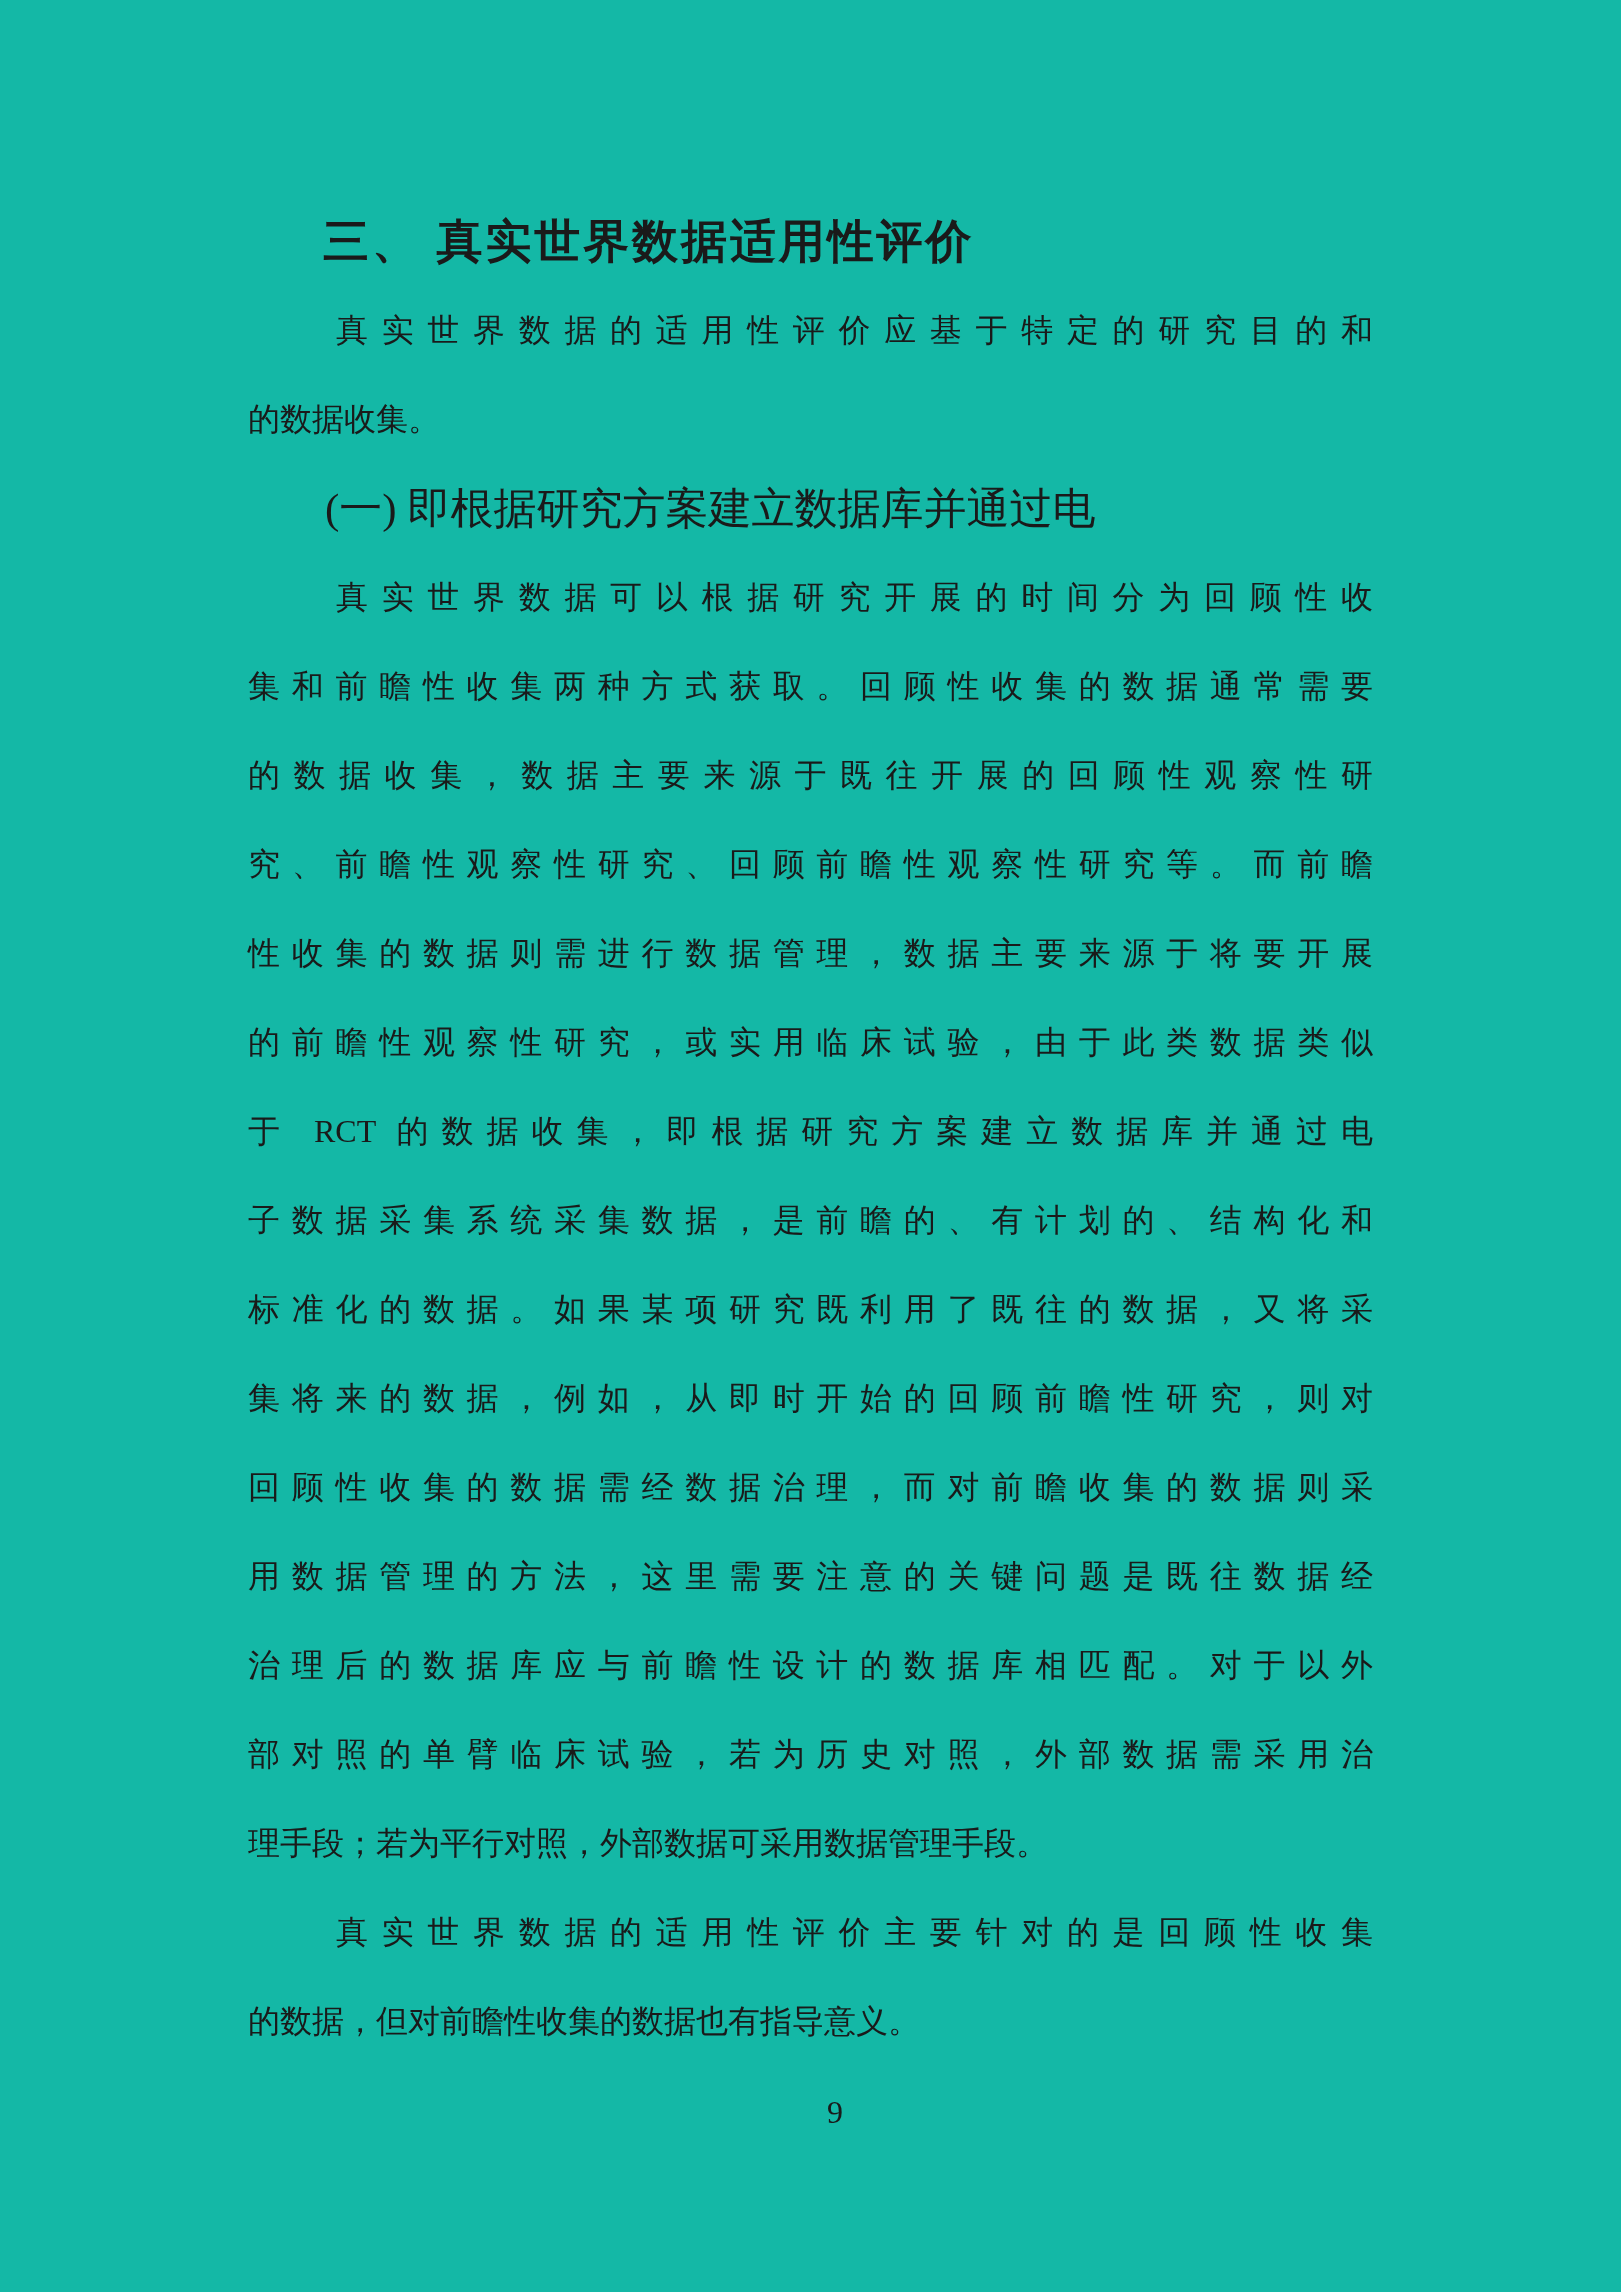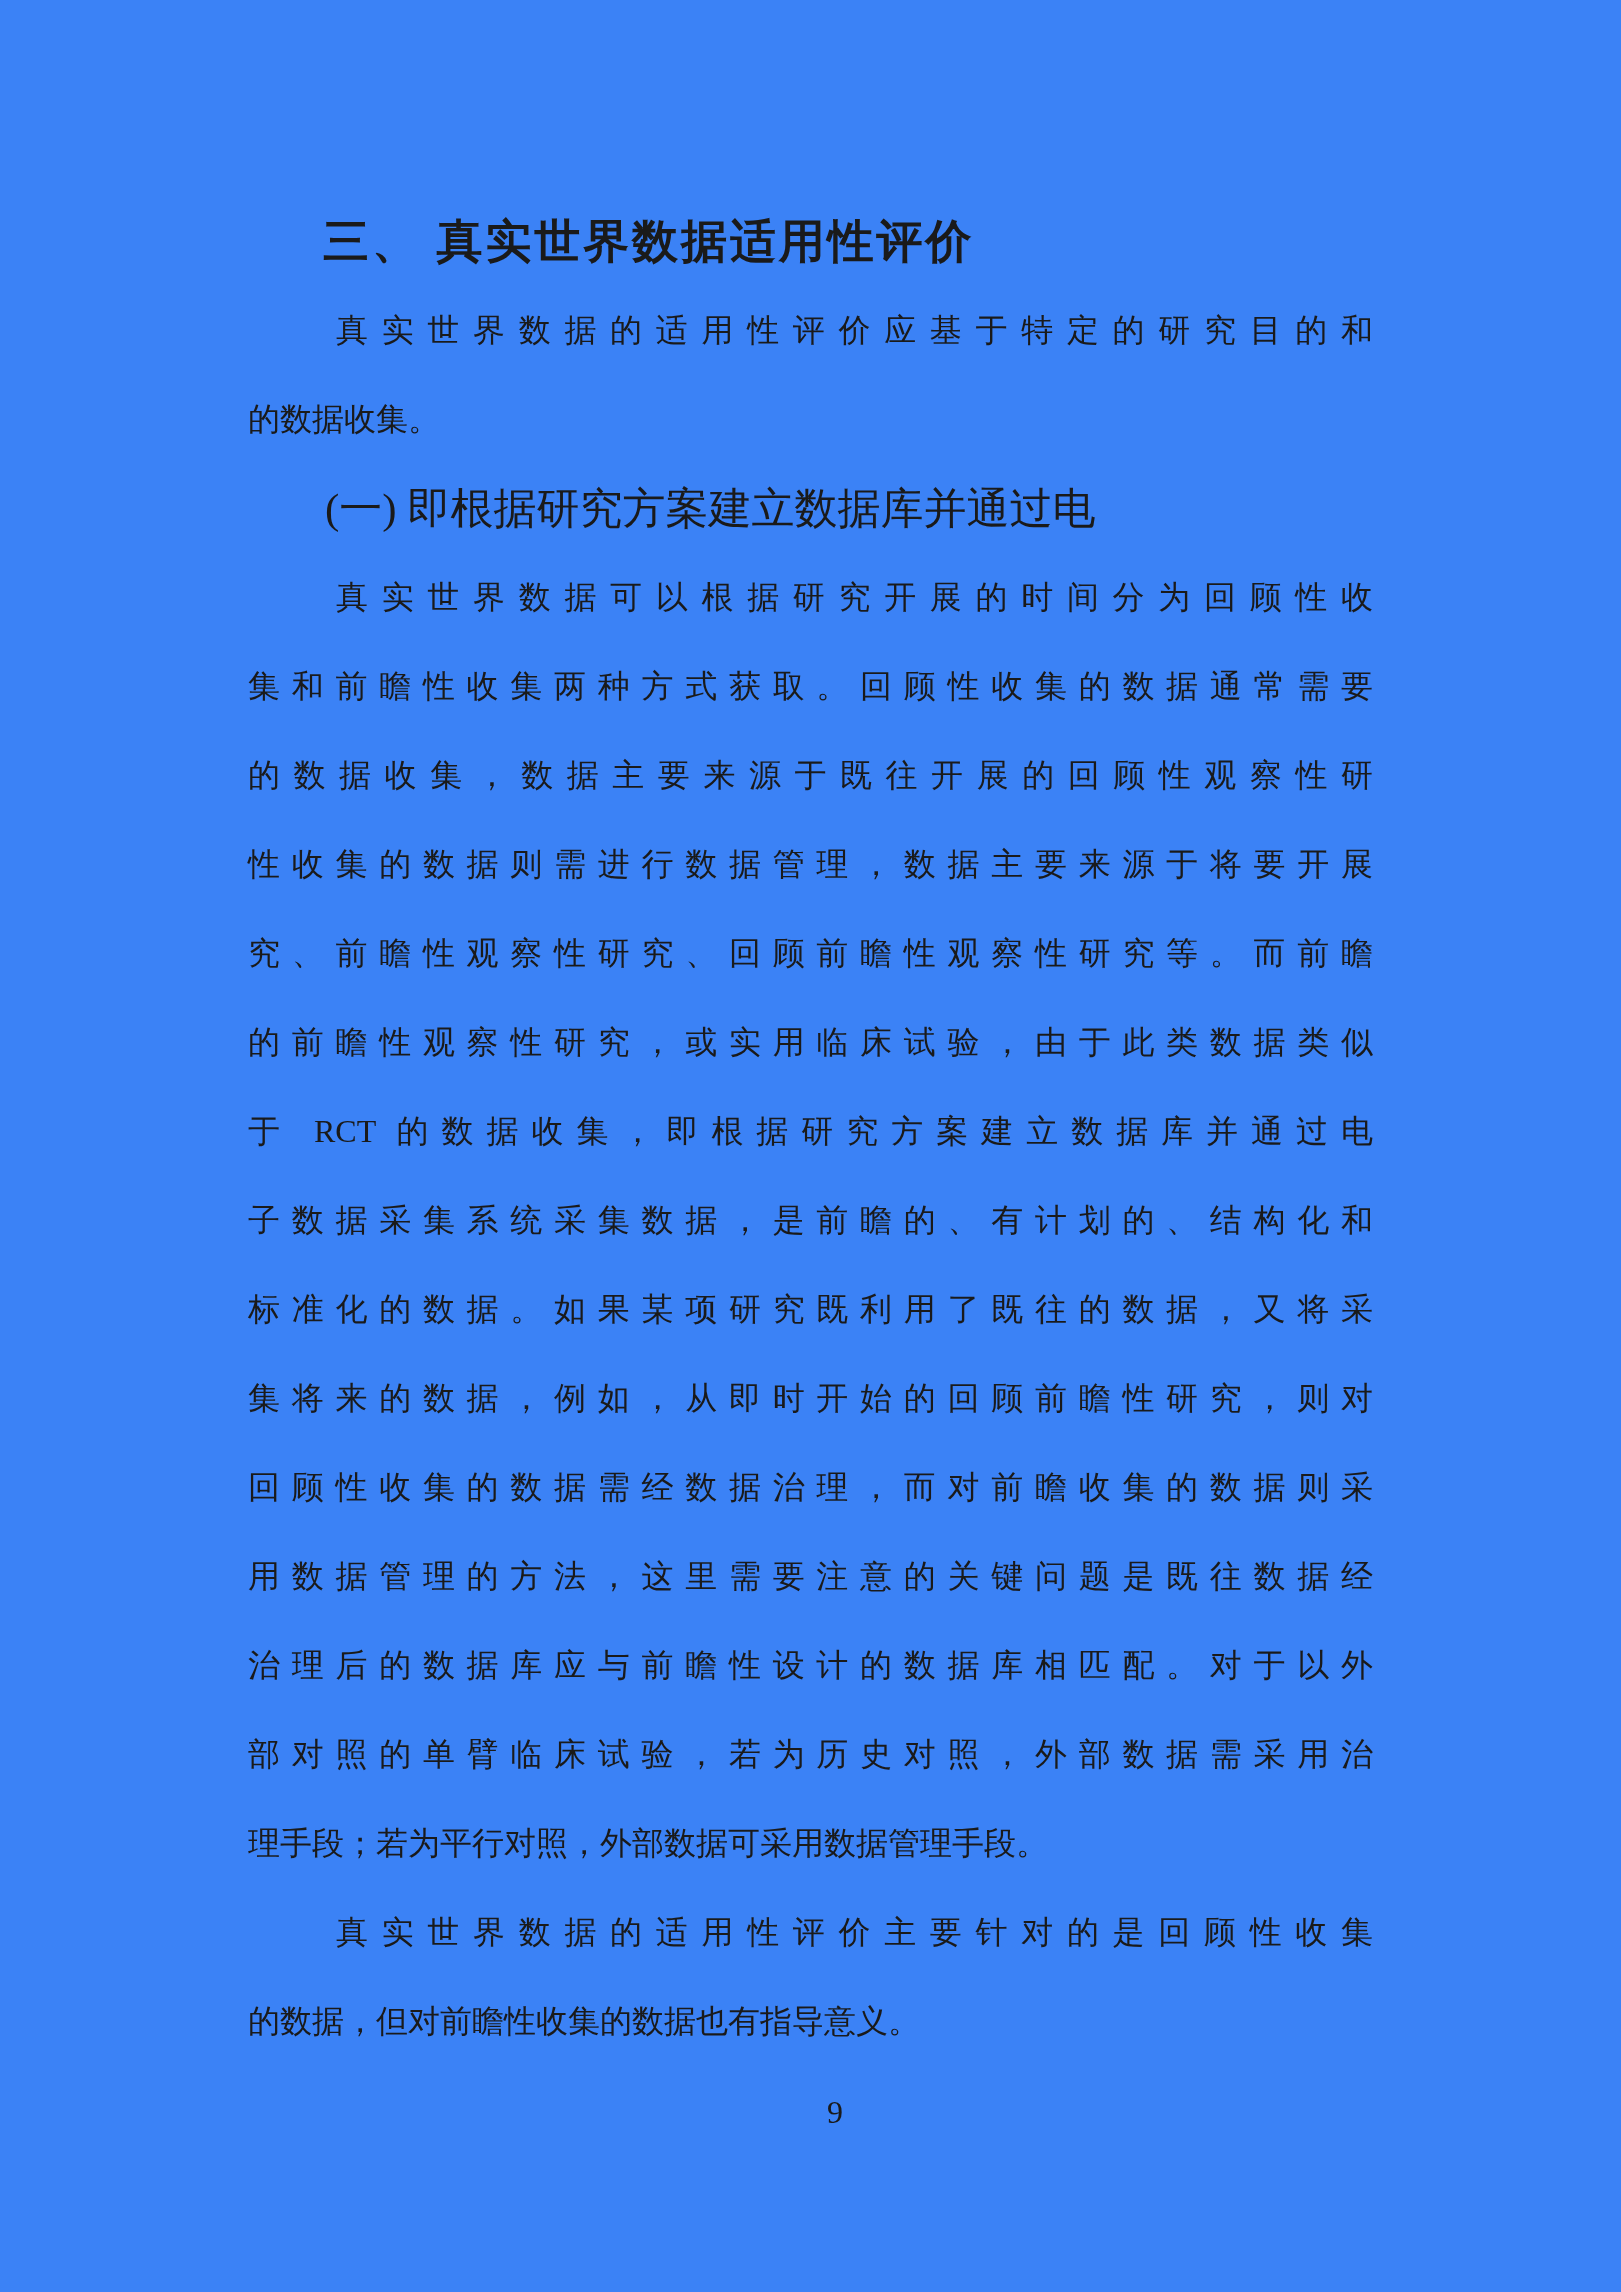--- a/index.html
+++ b/index.html
@@ -4,21 +4,21 @@
 <style>
   html, body {
     margin: 0;
     padding: 0;
     background: #e8e8e8;
   }
   .page {
     position: relative;
     width: 1621px;
     height: 2293px;
-    background: #3b82f6;
+    background: #14b8a6;
     overflow: hidden;
     font-family: "Liberation Serif", "DejaVu Serif", serif;
     color: #1a1a1a;
   }
   .content {
     position: absolute;
     left: 248px;
     top: 197px;
     width: 1125px;
   }
@@ -85,22 +85,22 @@
       <div class="line j ind">真实世界数据的适用性评价应基于特定的研究目的和</div>
       <div class="line">的数据收集。</div>
     </div>
 
     <div class="subh">(一) 即根据研究方案建立数据库并通过电</div>
 
     <div>
       <div class="line j ind">真实世界数据可以根据研究开展的时间分为回顾性收</div>
       <div class="line j">集和前瞻性收集两种方式获取。回顾性收集的数据通常需要</div>
       <div class="line j">的数据收集，数据主要来源于既往开展的回顾性观察性研</div>
+      <div class="line j">究、前瞻性观察性研究、回顾前瞻性观察性研究等。而前瞻</div>
       <div class="line j">性收集的数据则需进行数据管理，数据主要来源于将要开展</div>
-      <div class="line j">究、前瞻性观察性研究、回顾前瞻性观察性研究等。而前瞻</div>
       <div class="line j">的前瞻性观察性研究，或实用临床试验，由于此类数据类似</div>
       <div class="line j">于 RCT 的数据收集，即根据研究方案建立数据库并通过电</div>
       <div class="line j">子数据采集系统采集数据，是前瞻的、有计划的、结构化和</div>
       <div class="line j">标准化的数据。如果某项研究既利用了既往的数据，又将采</div>
       <div class="line j">集将来的数据，例如，从即时开始的回顾前瞻性研究，则对</div>
       <div class="line j">回顾性收集的数据需经数据治理，而对前瞻收集的数据则采</div>
       <div class="line j">用数据管理的方法，这里需要注意的关键问题是既往数据经</div>
       <div class="line j">治理后的数据库应与前瞻性设计的数据库相匹配。对于以外</div>
       <div class="line j">部对照的单臂临床试验，若为历史对照，外部数据需采用治</div>
       <div class="line">理手段；若为平行对照，外部数据可采用数据管理手段。</div>

